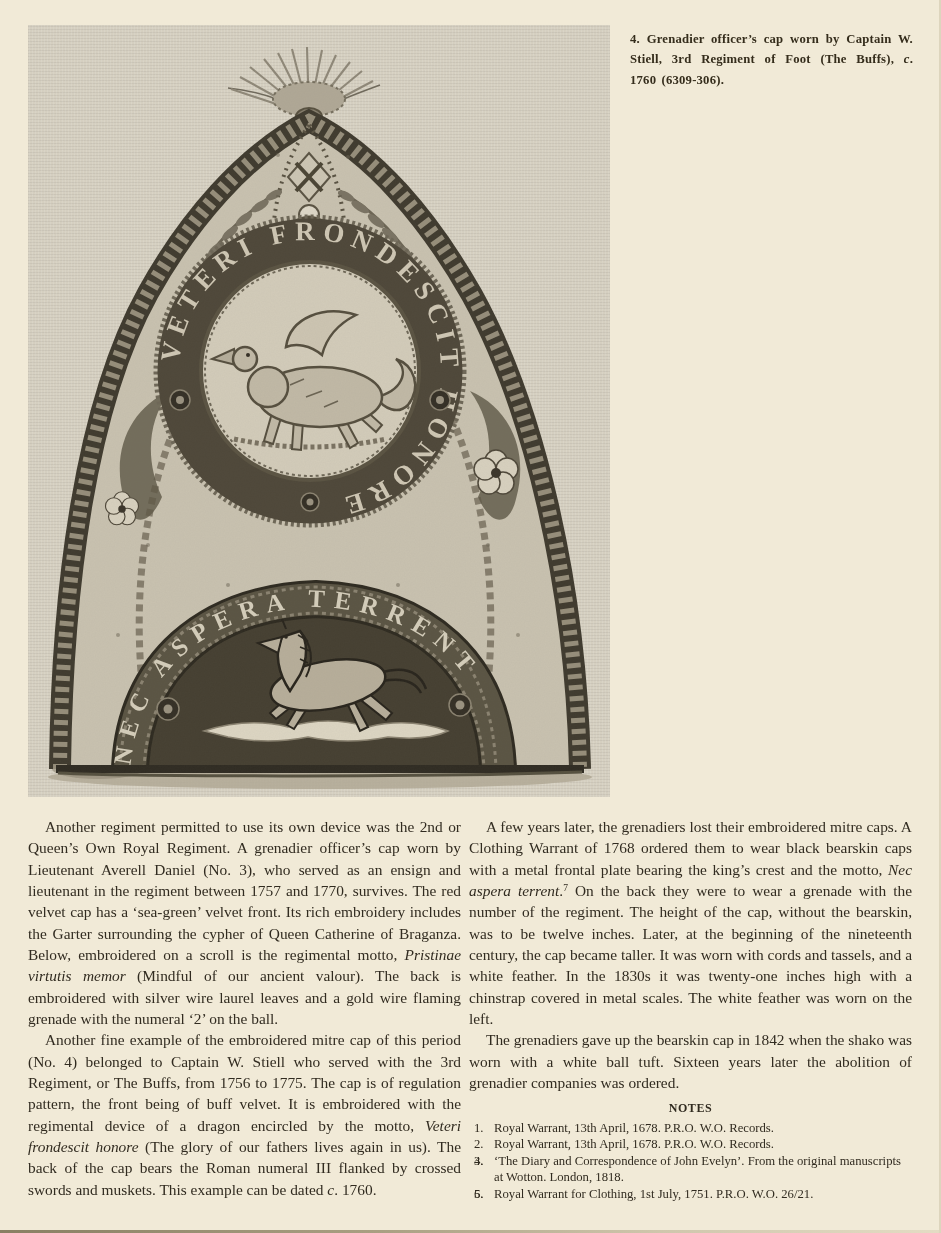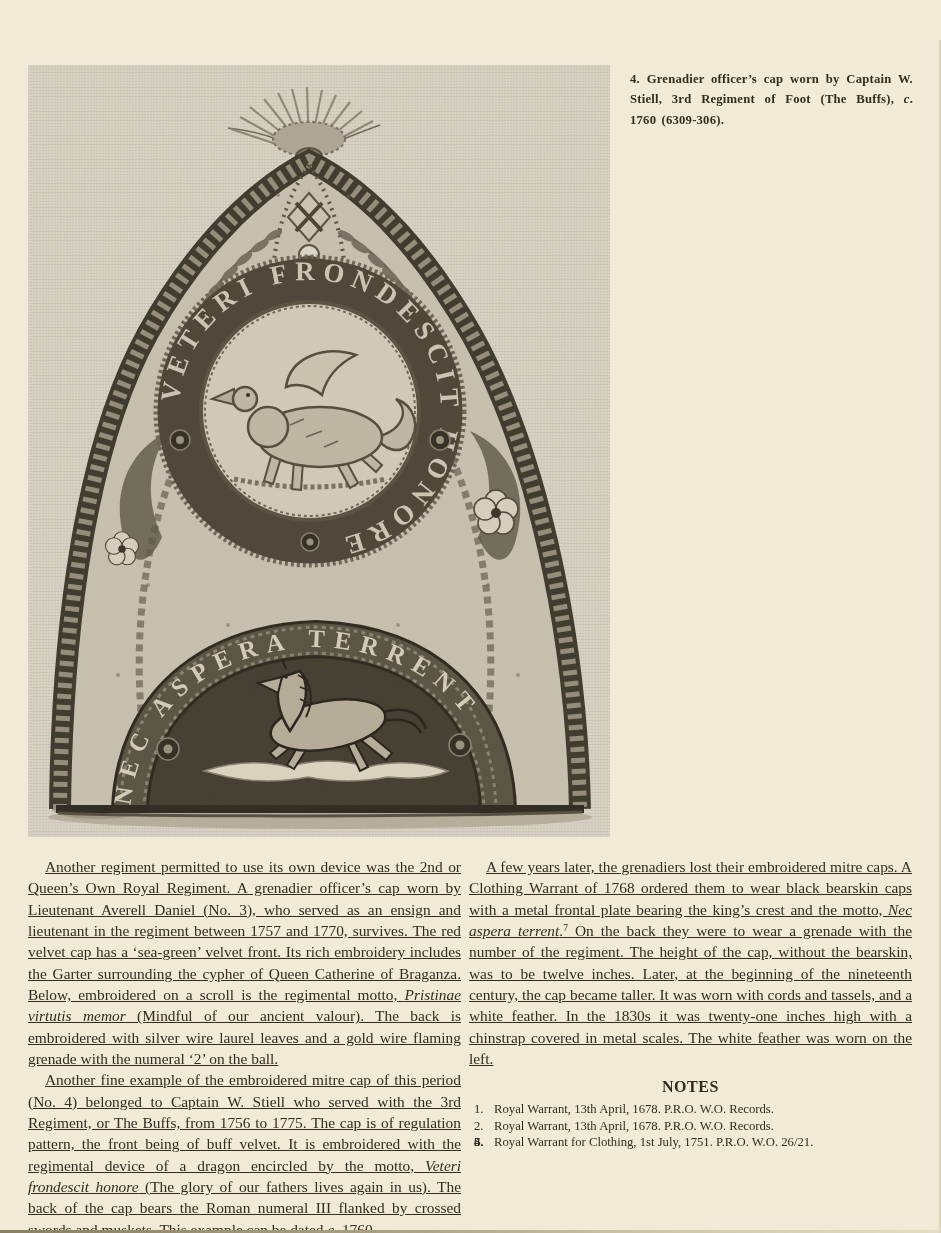--- a/index.html
+++ b/index.html
@@ -2,36 +2,36 @@
 <html><head>
 <meta charset="utf-8">
 <style>
   html,body{margin:0;padding:0;}
   body{
     width:941px;height:1233px;position:relative;overflow:hidden;
     background:#f1ead7;
     font-family:"Liberation Serif","DejaVu Serif",serif;
     color:#312b20;
   }
-  .page{position:absolute;inset:0;margin-top:40px;}
+  .page{position:absolute;inset:0;}
   .photo{position:absolute;left:28px;top:25px;width:582px;height:772px;margin:0;}
   .photo svg{display:block;}
   .caption{
     position:absolute;left:630px;top:29px;width:283px;
     font-weight:bold;font-size:12.7px;line-height:1.6;
     text-align:justify;color:#352d1c;letter-spacing:.2px;word-spacing:2px;
   }
   .col{position:absolute;top:816px;font-size:15.4px;line-height:1.385;text-align:justify;}
   .col-left{left:28px;width:433px;}
   .col-right{left:469px;width:443px;}
-  .col p{margin:0;text-indent:17px;text-decoration:underline;}
+  .col p{margin:0;text-indent:17px;}
   sup{font-size:9.5px;vertical-align:5px;line-height:0;}
   .notes{margin-top:7px;}
   .notes-heading{
-    text-align:center;font-weight:bold;font-size:16px;
+    text-align:center;font-weight:bold;font-size:12px;
     letter-spacing:.6px;margin-bottom:3px;
   }
   .note{position:relative;padding-left:25px;font-size:12.7px;line-height:1.3;text-align:left;}
   .note .num{position:absolute;left:5px;}
   .scan-edge-bottom{
     position:absolute;left:0;bottom:0;width:100%;height:3px;
     background:linear-gradient(to right,#897f63 0%,#a99f82 40%,#cfc6ac 70%,#e4dcc4 100%);
   }
   .scan-edge-right{position:absolute;right:0;top:0;width:2px;height:100%;background:#ddd5bd;}
 </style>
@@ -276,36 +276,38 @@
 
   <div class="caption"><span>4. Grenadier officer’s cap worn by Captain W. Stiell, 3rd Regiment of Foot (The Buffs), </span><i>c</i><span>. 1760 (6309-306).</span></div>
 
   <div class="col col-left">
     <p><span>Another regiment permitted to use its own device was the 2nd or Queen’s Own Royal Regiment. A grenadier officer’s cap worn by Lieutenant Averell Daniel (No. 3), who served as an ensign and lieutenant in the regiment between 1757 and 1770, survives. The red velvet cap has a ‘sea-green’ velvet front. Its rich embroidery includes the Garter surrounding the cypher of Queen Catherine of Braganza. Below, embroidered on a scroll is the regimental motto, </span><i>Pristinae virtutis memor</i><span> (Mindful of our ancient valour). The back is embroidered with silver wire laurel leaves and a gold wire flaming grenade with the numeral ‘2’ on the ball.</span></p>
     <p><span>Another fine example of the embroidered mitre cap of this period (No. 4) belonged to Captain W. Stiell who served with the 3rd Regiment, or The Buffs, from 1756 to 1775. The cap is of regulation pattern, the front being of buff velvet. It is embroidered with the regimental device of a dragon encircled by the motto, </span><i>Veteri frondescit honore</i><span> (The glory of our fathers lives again in us). The back of the cap bears the Roman numeral III flanked by crossed swords and muskets. This example can be dated </span><i>c</i><span>. 1760.</span></p>
   </div>
 
   <div class="col col-right">
     <p><span>A few years later, the grenadiers lost their embroidered mitre caps. A Clothing Warrant of 1768 ordered them to wear black bearskin caps with a metal frontal plate bearing the king’s crest and the motto, </span><i>Nec aspera terrent</i><span>.</span><sup>7</sup><span> On the back they were to wear a grenade with the number of the regiment. The height of the cap, without the bearskin, was to be twelve inches. Later, at the beginning of the nineteenth century, the cap became taller. It was worn with cords and tassels, and a white feather. In the 1830s it was twenty-one inches high with a chinstrap covered in metal scales. The white feather was worn on the left.</span></p>
+    <p><span>The grenadiers gave up the bearskin cap in 1842 when the shako was worn with a white ball tuft. Sixteen years later the abolition of grenadier companies was ordered.</span></p>
 
     <div class="notes">
       <div class="notes-heading">NOTES</div>
       <div class="note">
         <span class="num">1.</span>
         <span>Royal Warrant, 13th April, 1678. P.R.O. W.O. Records.</span>
       </div>
       <div class="note">
         <span class="num">2.</span>
         <span>Royal Warrant, 13th April, 1678. P.R.O. W.O. Records.</span>
       </div>
       <div class="note">
         <span class="num">3.</span>
       </div>
       <div class="note">
         <span class="num">4.</span>
+        <span>‘The Diary and Correspondence of John Evelyn’. From the original manuscripts at Wotton. London, 1818.</span>
       </div>
       <div class="note">
         <span class="num">5.</span>
       </div>
       <div class="note">
         <span class="num">6.</span>
         <span>Royal Warrant for Clothing, 1st July, 1751. P.R.O. W.O. 26/21.</span>
       </div>
 
     </div>

